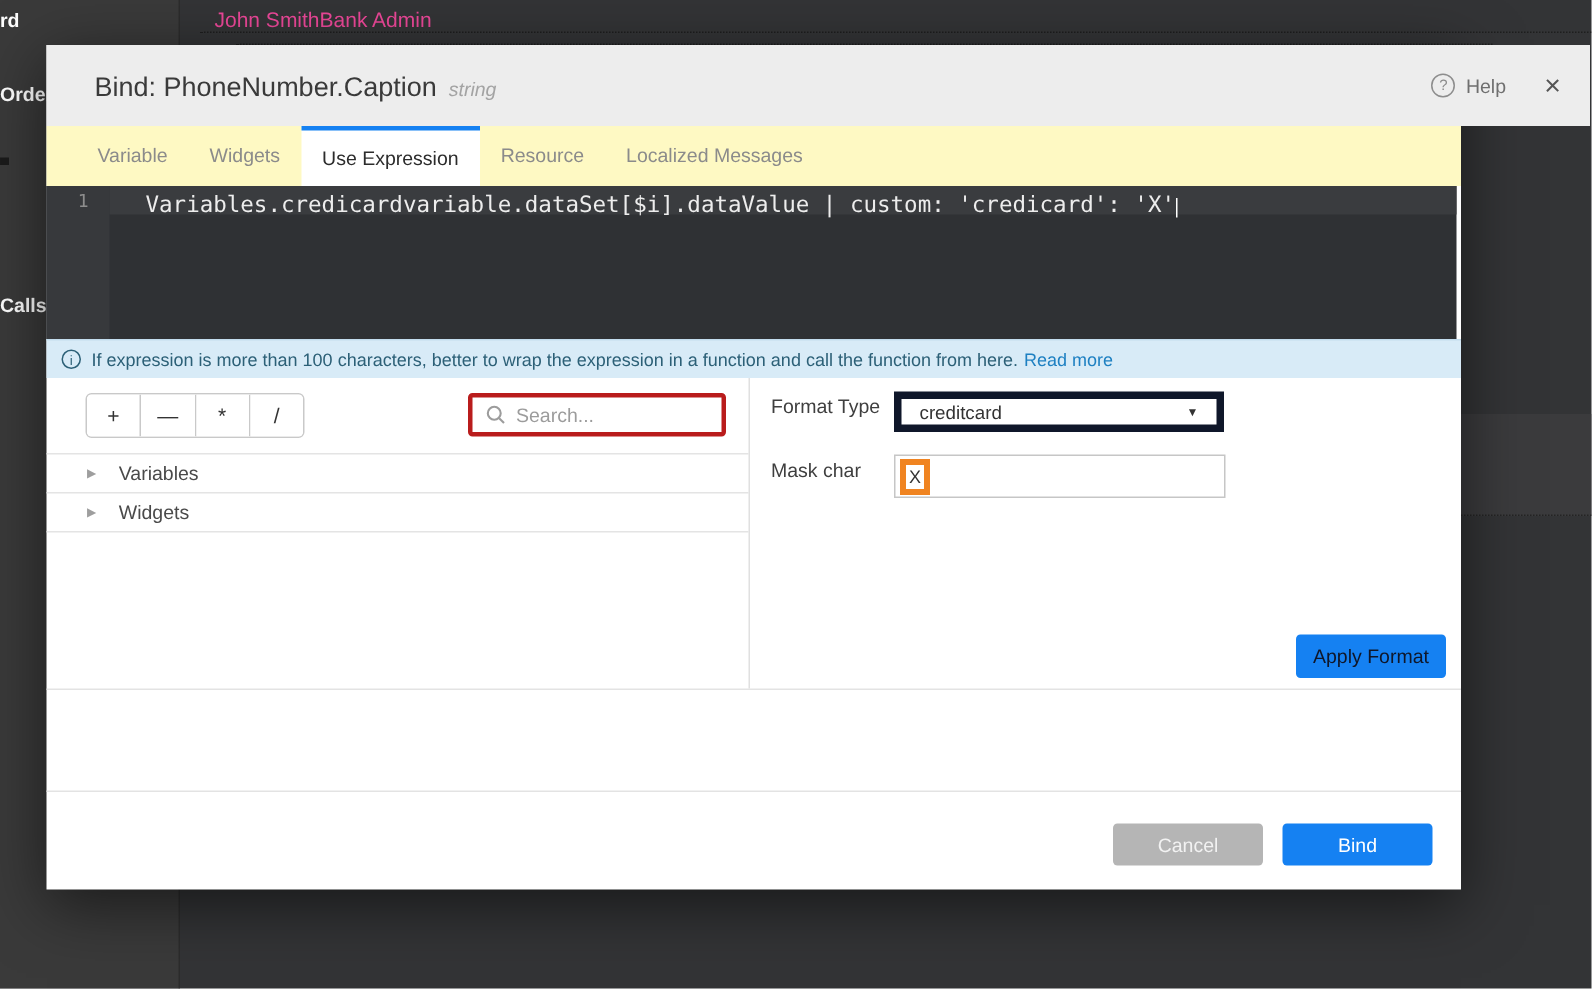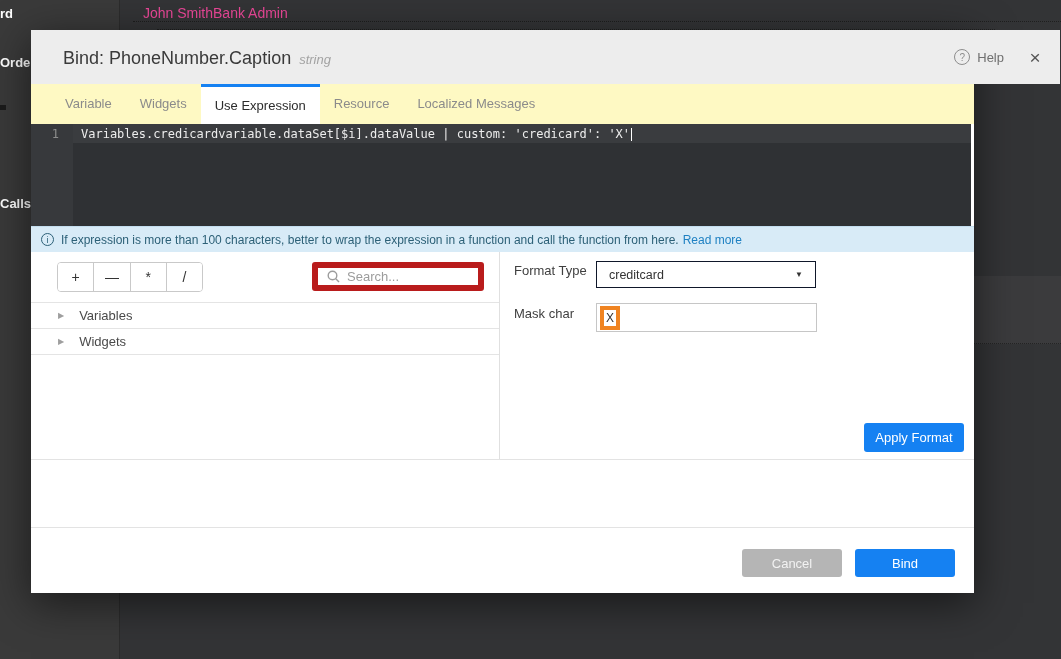--- a/index.html
+++ b/index.html
@@ -39,65 +39,65 @@
     display:flex; padding-left:20px; }
   .tab { padding:0 14px; line-height:40px; font-size:13px; color:#8b8b8b; cursor:pointer; white-space:nowrap; }
   .tab.active { background:#fff; border-top:3px solid var(--accent,#1581f2); line-height:37px; color:#2c2c2c; }
 
   .editor { position:absolute; left:0; top:94px; width:940px; height:102px; background:#2f3134;
     font-family:"DejaVu Sans Mono", monospace; cursor:text; }
   .editor-gutter { position:absolute; left:0; top:0; width:42px; height:102px; background:#37393c; }
   .editor-active-line { position:absolute; left:42px; top:0; width:898px; height:19px; background:#3a3c3f; }
   .editor-line-number { position:absolute; left:0; top:3px; width:28px; text-align:right;
     color:#8d8d8d; font-size:12px; }
-  .editor-code { position:absolute; left:50px; top:3px; color:#ededed; font-size:12px; white-space:pre; }
+  .editor-code { position:absolute; left:66px; top:3px; color:#ededed; font-size:15px; white-space:pre; }
   .caret { display:inline-block; width:1px; height:13px; background:#fff; vertical-align:text-bottom; margin-left:1px; }
 
   .banner { position:absolute; left:0; top:196px; width:943px; height:26px; background:#d8ebf7;
     border-top:1px solid #c3ddee; display:flex; align-items:center; padding-left:10px;
     font-size:12px; color:#2c6077; white-space:nowrap; }
   .info-icon { width:13px; height:13px; min-width:13px; border:1px solid #2c6077; border-radius:50%;
     display:inline-flex; align-items:center; justify-content:center; font-size:9px; margin-right:7px; }
   .read-more { color:#1e80c2; margin-left:4px; cursor:pointer; }
 
   .content { position:absolute; left:0; top:222px; width:943px; height:208px;
     border-bottom:1px solid #e3e3e3; }
   .left-panel { position:absolute; left:0; top:0; width:469px; height:207px;
     border-right:1px solid #e0e0e0; }
   .op-group { position:absolute; left:26px; top:10px; width:146px; height:30px;
     border:1px solid #c9c9c9; border-radius:4px; display:flex; background:#fff; overflow:hidden; }
   .op-btn { flex:1; border-right:1px solid #c9c9c9; background:#fff; font-size:14px; color:#333;
     display:flex; align-items:center; justify-content:center; cursor:pointer; }
   .op-btn:last-child { border-right:none; }
   .search-box { position:absolute; left:281px; top:10px; width:172px; height:29px;
-    border:6px solid #b91c1c; border-radius:3px; background:#fff; display:flex; align-items:center;
+    border:3px solid #b91c1c; border-radius:3px; background:#fff; display:flex; align-items:center;
     padding:0 9px; gap:7px; }
   .search-input { border:none; outline:none; flex:1; min-width:0; font-size:13px; color:#444;
     font-family:"Liberation Sans", sans-serif; background:transparent; }
   .search-input::placeholder { color:#9c9c9c; }
   .tree { position:absolute; left:0; top:50px; width:468px; border-bottom:1px solid #e4e4e4; }
   .tree-row { height:26px; border-top:1px solid #e4e4e4; display:flex; align-items:center;
     padding-left:27px; font-size:13px; color:#4a4a4a; cursor:pointer; }
   .chevron { color:#9e9e9e; font-size:8px; margin-right:15px; cursor:pointer; }
 
   .right-panel { position:absolute; left:470px; top:0; width:473px; height:207px; }
   .field-label { position:absolute; font-size:13px; color:#3f3f3f; white-space:nowrap; }
   .lbl-format { left:13px; top:11px; }
   .lbl-mask { left:13px; top:54px; }
   .select-box { position:absolute; left:95px; top:9px; width:220px; height:27px;
-    border:1px solid #0f172a; background:#fff; display:flex; align-items:center;
+    border:5px solid #0f172a; background:#fff; display:flex; align-items:center;
     justify-content:space-between; padding:0 12px; font-size:12.5px; color:#333; cursor:pointer; }
   .select-arrow { font-size:8px; color:#333; }
   .mask-input { position:absolute; left:95px; top:51px; width:221px; height:29px;
     border:1px solid #c6c6c6; background:#fff; display:flex; align-items:center; cursor:text; }
   .mask-highlight { margin-left:3px; height:24px; min-width:15px; padding:0 2px;
     border:4px solid var(--highlight,#f08421); background:#fff; display:flex; align-items:center;
     justify-content:center; font-size:12px; color:#333; }
   .apply-btn { position:absolute; left:363px; top:171px; width:100px; height:29px;
-    background:var(--accent,#1581f2); color:#ffffff; border:none; border-radius:3px; font-size:13px;
+    background:var(--accent,#1581f2); color:#0f172a; border:none; border-radius:3px; font-size:13px;
     font-family:"Liberation Sans", sans-serif; cursor:pointer; }
 
   .footer-divider { position:absolute; left:0; top:497px; width:943px; border-top:1px solid #e3e3e3; }
   .btn { position:absolute; top:519px; width:100px; height:28px; border:none; border-radius:3px;
     color:#fff; font-size:13px; font-family:"Liberation Sans", sans-serif; cursor:pointer; }
   .cancel-btn { left:711px; background:var(--cancel,#b5b5b5); color:#f2f2f2; }
   .bind-btn { left:824px; background:var(--accent,#1581f2); }
 </style>
 </head>
 <body>

